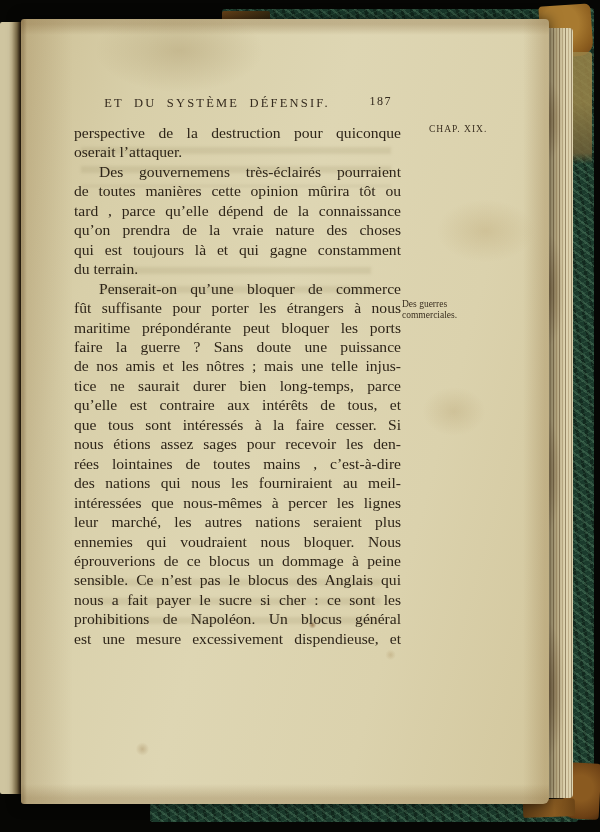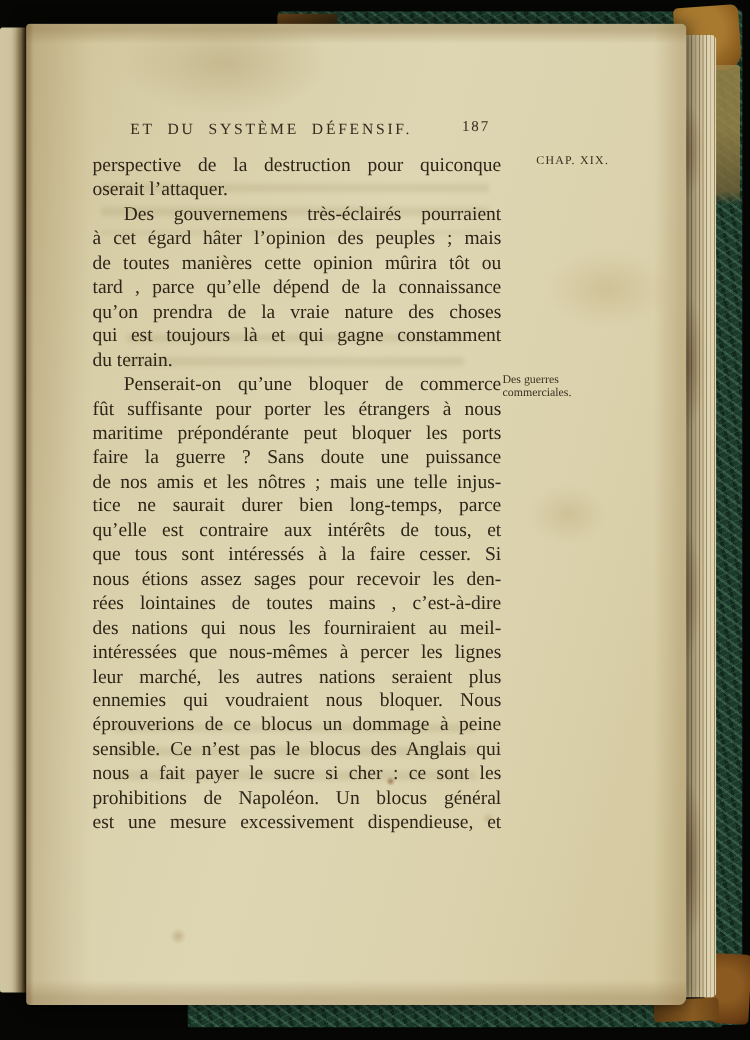--- a/index.html
+++ b/index.html
@@ -135,21 +135,20 @@
     </div>
 
     <div class="margin-note note-chap">CHAP. XIX.</div>
 
     <div class="margin-note note-guerres">Des guerres commerciales.</div>
 
     <div class="text-block ink">
         <div class="tline">perspective de la destruction pour quiconque</div>
         <div class="tline end">oserait l’attaquer.</div>
         <div class="tline indent">Des gouvernemens très-éclairés pourraient</div>
-        <div class="tline">à cet égard hâter l’opinion des peuples ; mais</div>
         <div class="tline">de toutes manières cette opinion mûrira tôt ou</div>
         <div class="tline">tard , parce qu’elle dépend de la connaissance</div>
         <div class="tline">qu’on prendra de la vraie nature des choses</div>
         <div class="tline">qui est toujours là et qui gagne constamment</div>
         <div class="tline end">du terrain.</div>
         <div class="tline indent">Penserait-on qu’une bloquer de commerce</div>
         <div class="tline">fût suffisante pour porter les étrangers à nous</div>
         <div class="tline">maritime prépondérante peut bloquer les ports</div>
         <div class="tline">faire la guerre ? Sans doute une puissance</div>
         <div class="tline">de nos amis et les nôtres ; mais une telle injus-</div>

